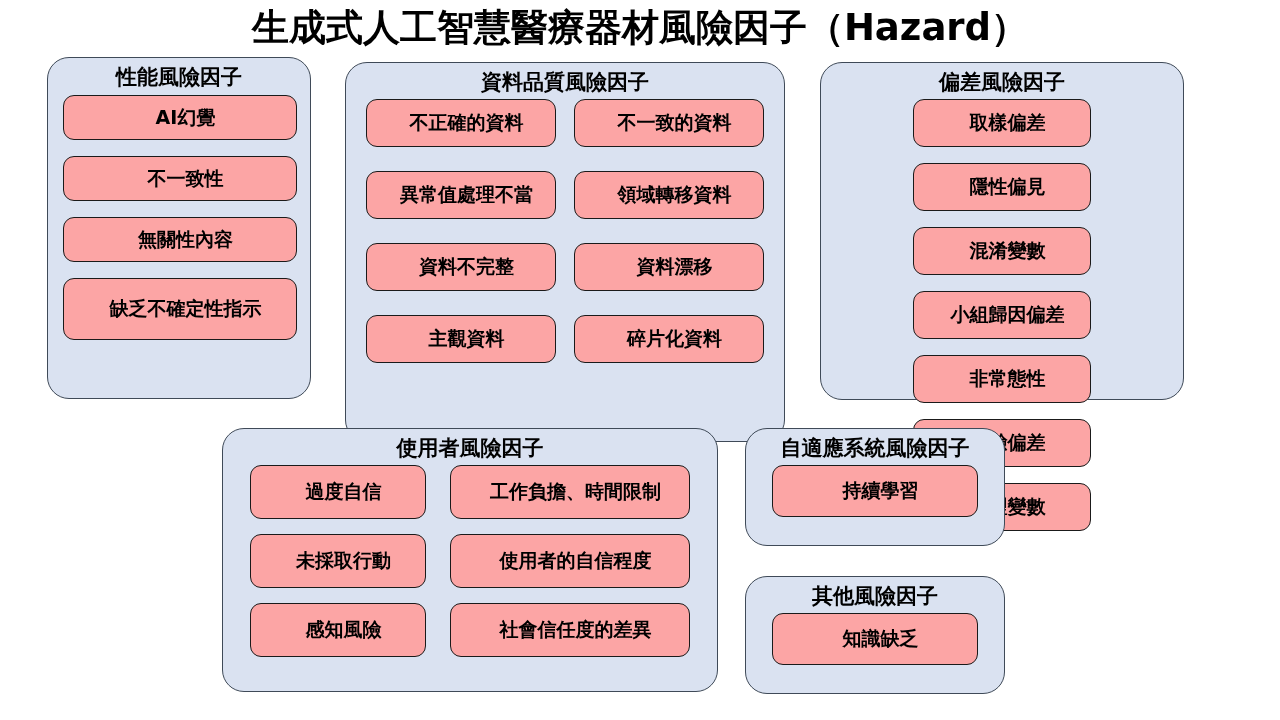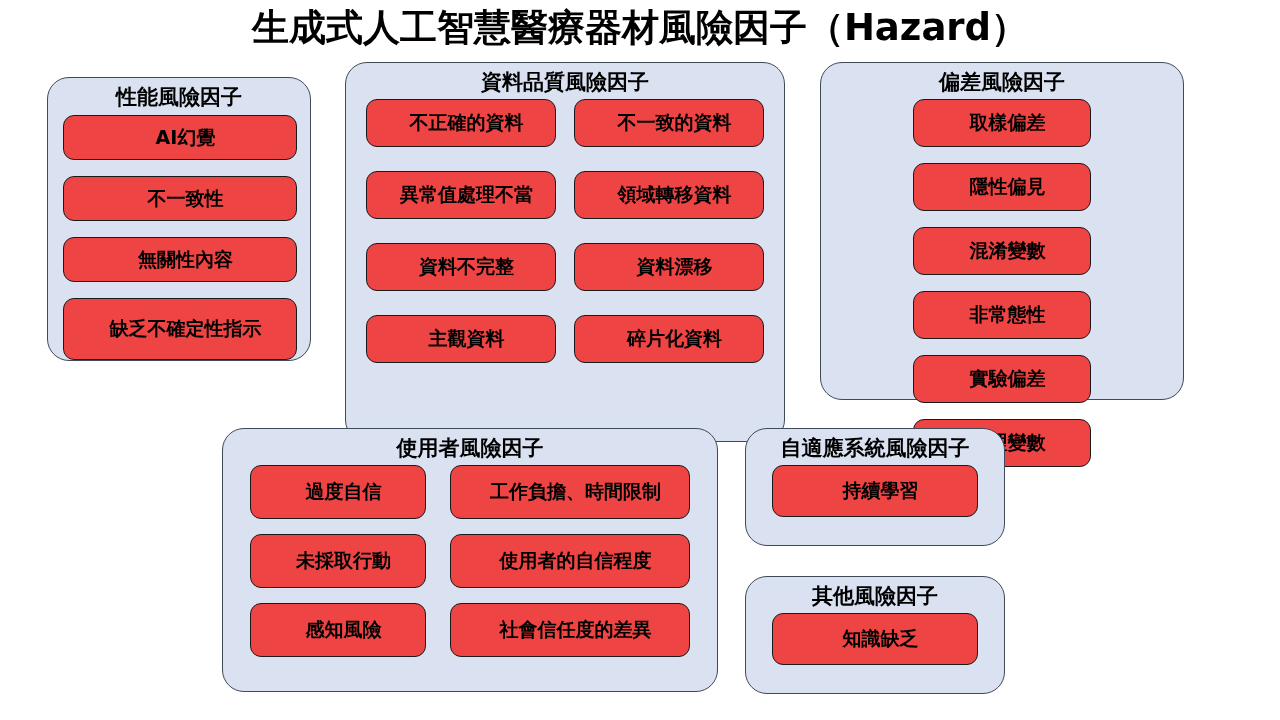--- a/index.html
+++ b/index.html
@@ -48,37 +48,37 @@
   }
 
   .items {
     display: flex;
     flex-wrap: wrap;
     justify-content: center;
     box-sizing: border-box;
   }
 
   .item {
-    background: #ef4444;
+    background: #fca5a5;
     border: 1.4px solid #1a1a1a;
     border-radius: 11px;
     box-sizing: border-box;
     display: flex;
     align-items: center;
     justify-content: center;
     font-size: 19px;
     font-weight: bold;
     white-space: nowrap;
     text-align: center;
     padding-left: 11px;
   }
 
   
   #group-performance {
-    left: 47px;  top: 77px;  width: 264px; height: 284px;
+    left: 47px;  top: 57px;  width: 264px; height: 342px;
   }
   #group-performance .items {
     padding: 4px 15px 0 15px;
     flex-direction: column;
     gap: 16px;
   }
   #group-performance .item {
     width: 234px;
     height: 45px;
   }
@@ -166,20 +166,21 @@
     <div class="item">碎片化資料</div>
   </div>
 </div>
 
 <div class="group" id="group-bias">
   <div class="group-title">偏差風險因子</div>
   <div class="items">
     <div class="item">取樣偏差</div>
     <div class="item">隱性偏見</div>
     <div class="item">混淆變數</div>
+    <div class="item">小組歸因偏差</div>
     <div class="item">非常態性</div>
     <div class="item">實驗偏差</div>
     <div class="item wide-center">代理變數</div>
   </div>
 </div>
 
 <div class="group" id="group-user">
   <div class="group-title">使用者風險因子</div>
   <div class="items">
     <div class="item narrow">過度自信</div>

